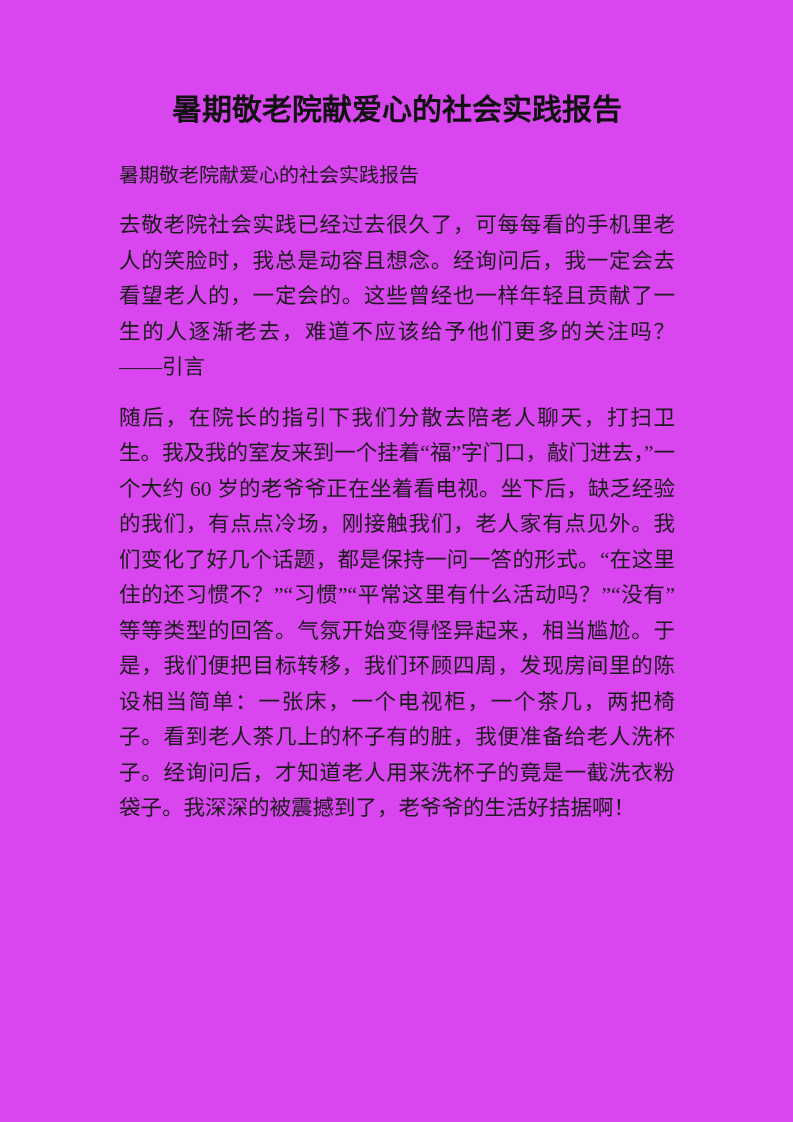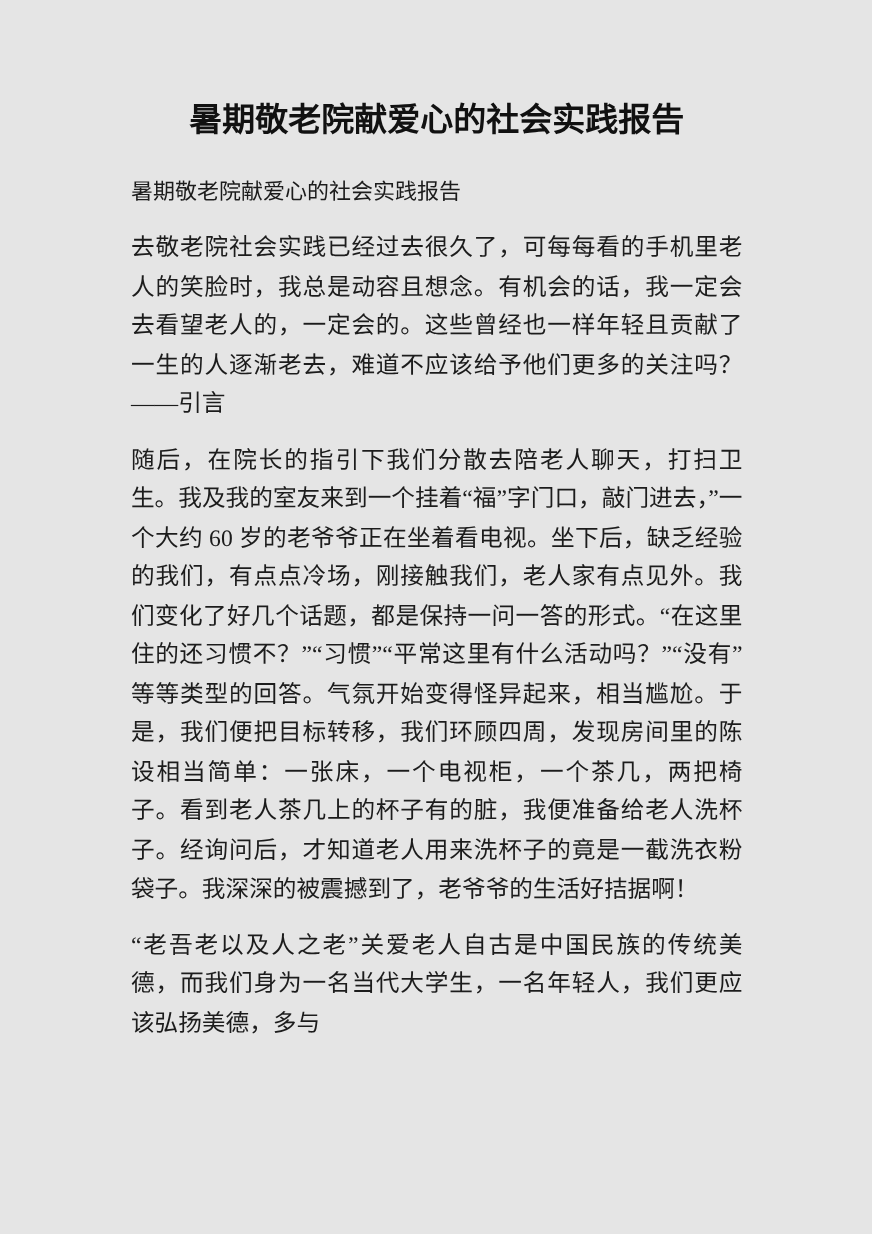--- a/index.html
+++ b/index.html
@@ -5,21 +5,21 @@
   html, body {
     margin: 0;
     padding: 0;
     background: #ffffff;
   }
   .page {
     position: relative;
     width: 793px;
     height: 1122px;
     margin: 0 auto;
-    background: #e5e5e5;
+    background: #d946ef;
     overflow: hidden;
     font-family: "Liberation Serif", "DejaVu Serif", serif;
     color: #1c1c1c;
   }
   .content {
     padding: 88px 118px 0 119px; 
   }
   .doc-title {
     font-size: 30px;
     font-weight: 700;
@@ -45,17 +45,16 @@
     word-break: break-all;
   }
 </style>
 </head>
 <body>
 
 <div class="page">
   <div class="content">
     <h1 class="doc-title">暑期敬老院献爱心的社会实践报告</h1>
     <p class="subtitle">暑期敬老院献爱心的社会实践报告</p>
-    <p class="body-para">去敬老院社会实践已经过去很久了，可每每看的手机里老人的笑脸时，我总是动容且想念。有机会的话，我一定会去看望老人的，一定会的。这些曾经也一样年轻且贡献了一生的人逐渐老去，难道不应该给予他们更多的关注吗？——引言</p>
+    <p class="body-para">去敬老院社会实践已经过去很久了，可每每看的手机里老人的笑脸时，我总是动容且想念。经询问后，我一定会去看望老人的，一定会的。这些曾经也一样年轻且贡献了一生的人逐渐老去，难道不应该给予他们更多的关注吗？——引言</p>
     <p class="body-para">随后，在院长的指引下我们分散去陪老人聊天，打扫卫生。我及我的室友来到一个挂着“福”字门口，敲门进去，”一个大约 60 岁的老爷爷正在坐着看电视。坐下后，缺乏经验的我们，有点点冷场，刚接触我们，老人家有点见外。我们变化了好几个话题，都是保持一问一答的形式。“在这里住的还习惯不？”“习惯”“平常这里有什么活动吗？”“没有”等等类型的回答。气氛开始变得怪异起来，相当尴尬。于是，我们便把目标转移，我们环顾四周，发现房间里的陈设相当简单：一张床，一个电视柜，一个茶几，两把椅子。看到老人茶几上的杯子有的脏，我便准备给老人洗杯子。经询问后，才知道老人用来洗杯子的竟是一截洗衣粉袋子。我深深的被震撼到了，老爷爷的生活好拮据啊！</p>
-    <p class="body-para">“老吾老以及人之老”关爱老人自古是中国民族的传统美德，而我们身为一名当代大学生，一名年轻人，我们更应该弘扬美德，多与</p>
   </div>
 </div>
 
 </body></html>

